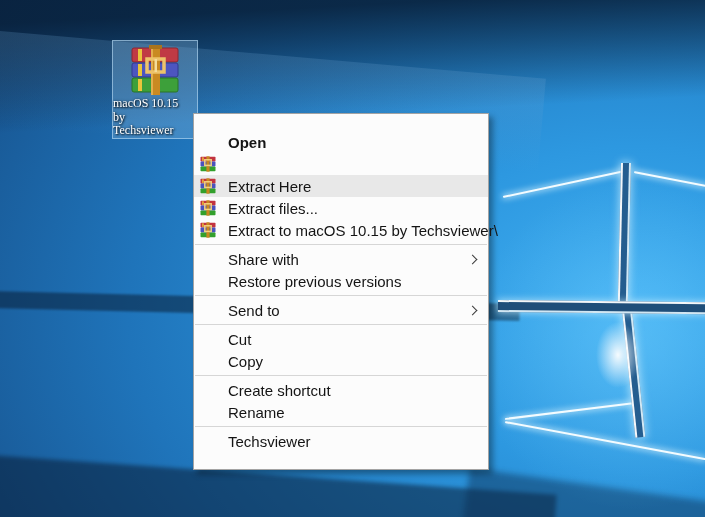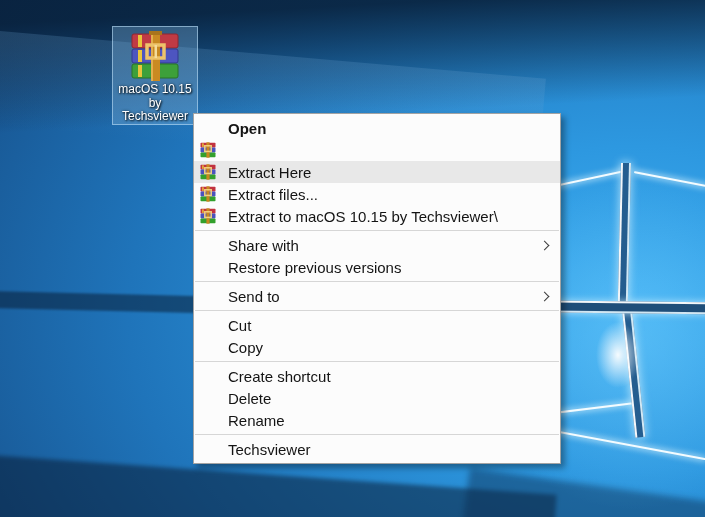--- a/index.html
+++ b/index.html
@@ -68,40 +68,40 @@
     box-shadow: 0 0 7px 1px rgba(205,240,255,0.65);
     transform: rotate(0.6deg); transform-origin: 0 0;
   }
   .wl-glow {
     position: absolute; left: 596px; top: 322px; width: 44px; height: 66px;
     background: radial-gradient(closest-side, rgba(255,255,255,0.95), rgba(255,255,255,0));
   }
 
   
   #desktop-icon {
-    position: absolute; left: 112px; top: 26px; width: 86px; height: 99px;
+    position: absolute; left: 112px; top: 40px; width: 86px; height: 99px;
     background: var(--desktop-select-bg);
     border: 1px solid var(--desktop-select-border);
-    z-index: 5; text-align: center; cursor: default;
+    z-index: 5; text-align: left; cursor: default; font-family: Liberation Serif, serif;
   }
   #desktop-icon .di-glyph { margin: 3px auto 0; width: 48px; height: 52px; display: block; }
   #desktop-icon .di-label {
     margin-top: 1px; color: var(--icon-label-color);
     font-size: 12px; line-height: 13.5px;
     text-shadow: 1px 1px 2px rgba(0,0,0,0.9), 0 0 3px rgba(0,0,0,0.6);
   }
   #desktop-icon .di-label span { display: block; white-space: nowrap; }
 
   
   #context-menu {
-    position: absolute; left: 193px; top: 113px; width: 368px;
+    position: absolute; left: 193px; top: 113px; width: 296px;
     background: var(--menu-bg);
     border: 1px solid var(--menu-border);
     box-shadow: 4px 4px 6px rgba(0,0,0,0.35);
-    padding: 3px 0; z-index: 10;
+    padding: 17px 0; z-index: 10;
     font-size: 15px; color: var(--menu-text);
     cursor: default;
   }
   .menu-item {
     position: relative; height: 22px;
     display: flex; align-items: center;
     padding: 0 12px 0 34px; white-space: nowrap;
   }
   .menu-item.highlight { background: var(--menu-highlight); }
   .menu-item.bold .mi-label { font-weight: bold; }
@@ -250,25 +250,20 @@
 
   </div>
     <div class="menu-sep"></div>
     <div class="menu-item">
 
     <span class="mi-label">Create shortcut</span>
 
   </div>
     <div class="menu-item">
 
-    <span class="mi-label">Delete</span>
-
-  </div>
-    <div class="menu-item">
-
     <span class="mi-label">Rename</span>
 
   </div>
     <div class="menu-sep"></div>
     <div class="menu-item">
 
     <span class="mi-label">Techsviewer</span>
 
   </div>
   </div>

